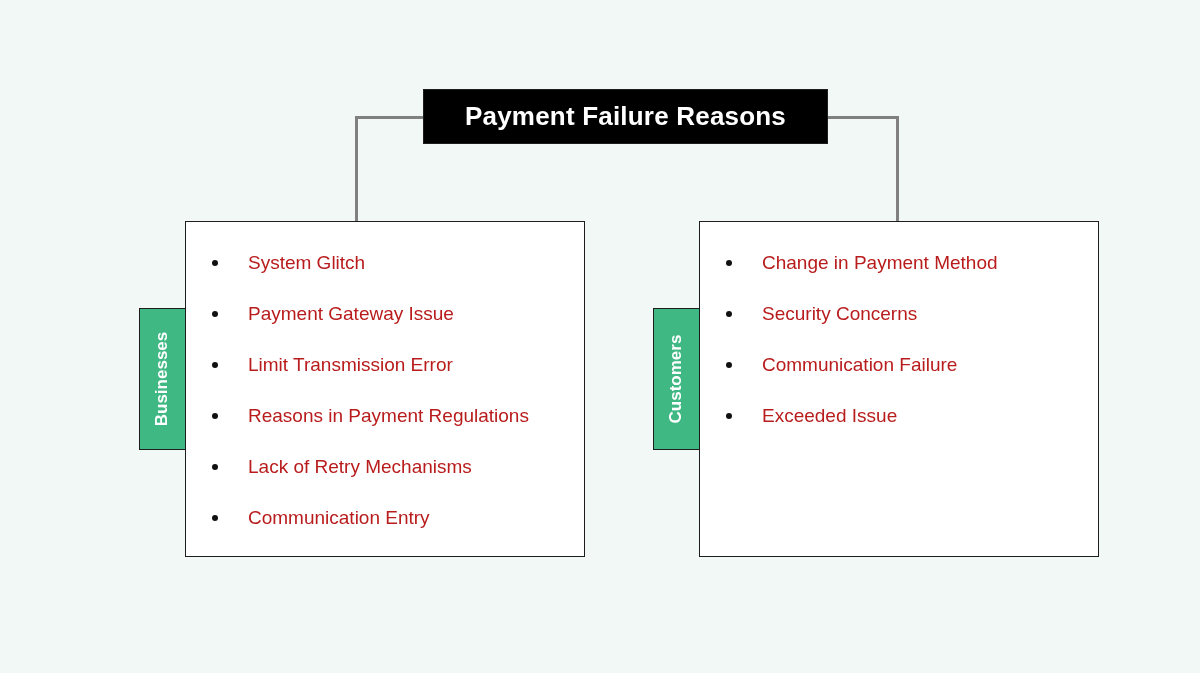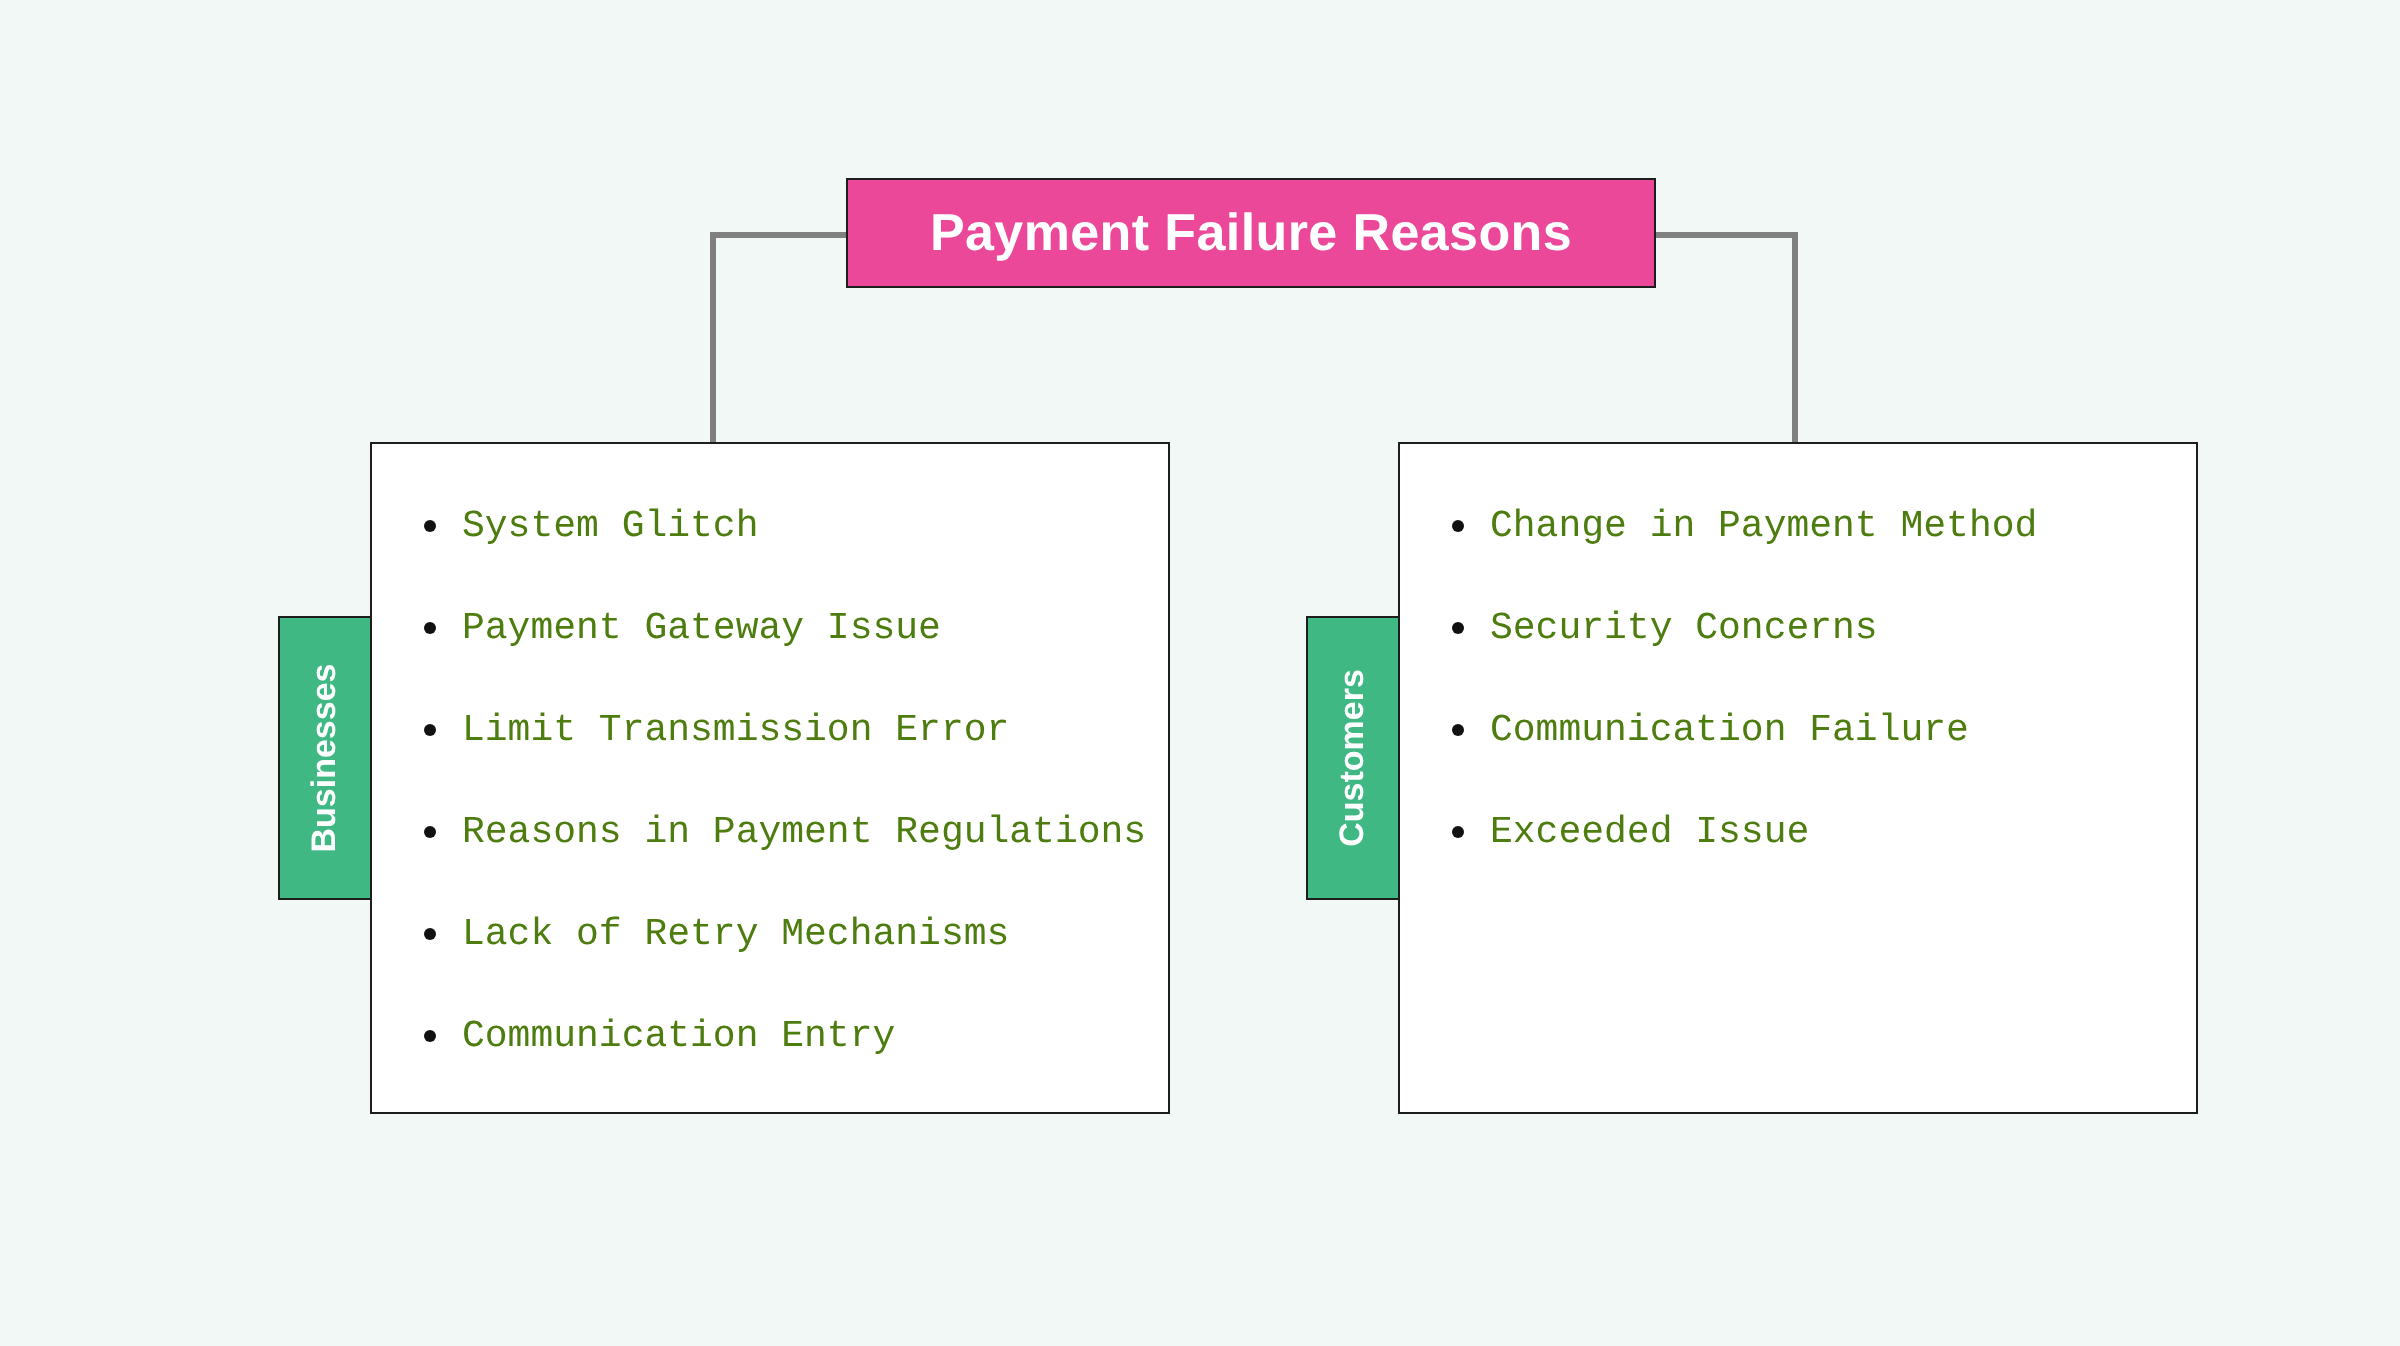--- a/index.html
+++ b/index.html
@@ -29,21 +29,21 @@
   #conn-right-horizontal { left: 826px; top: 116px; width: 73px;  height: 3px; }
   #conn-right-vertical    { left: 896px; top: 116px; width: 3px;   height: 106px; }
 
   
   #title-node {
     position: absolute;
     left: 423px;
     top: 89px;
     width: 405px;
     height: 55px;
-    background: #ec4899;
+    background: #000000;
     border: 1.5px solid #1d1d1d;
     box-sizing: border-box;
     display: flex;
     align-items: center;
     justify-content: center;
   }
   #title-node .title-text {
     color: #ffffff;
     font-size: 26px;
     font-weight: bold;
@@ -62,25 +62,24 @@
   #branch-panel-customers  { left: 699px; top: 221px; width: 400px; height: 336px; }
 
   .reason-list {
     list-style: none;
     margin: 0;
     padding: 29px 0 0 0;
   }
   .reason-item {
     position: relative;
     font-size: 19px;
-    color: #4d7c0f;
+    color: #b91c1c;
     line-height: 24px;
     height: 51px;
-    padding-left: 45px;
-    font-family: Liberation Mono, monospace;
+    padding-left: 62px;
   }
   .reason-item .bullet {
     position: absolute;
     left: 26px;
     top: 9px;
     width: 6px;
     height: 6px;
     border-radius: 50%;
     background: #111111;
   }

